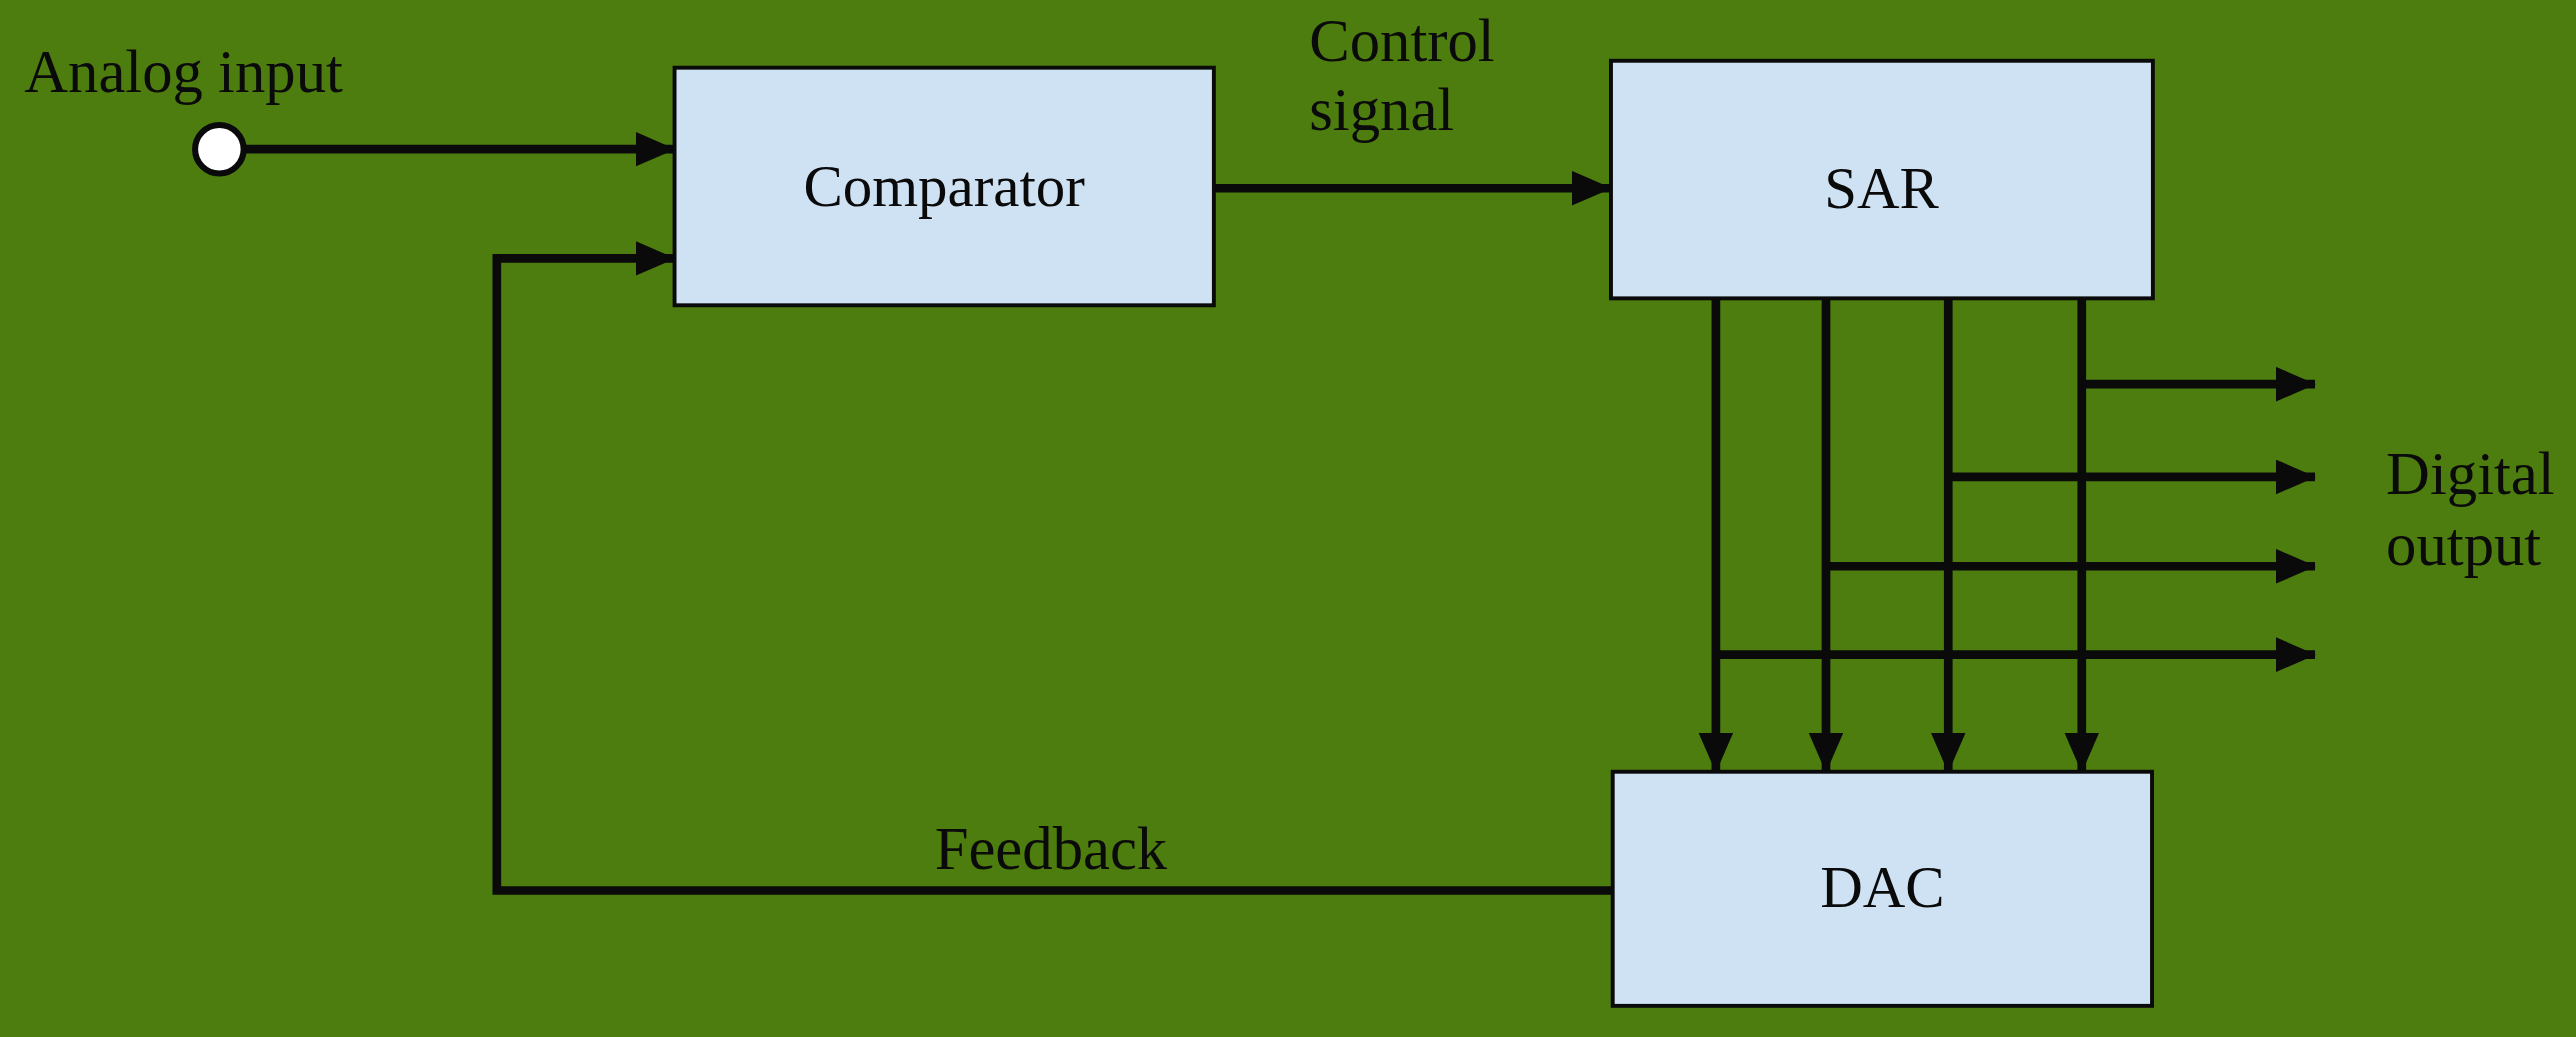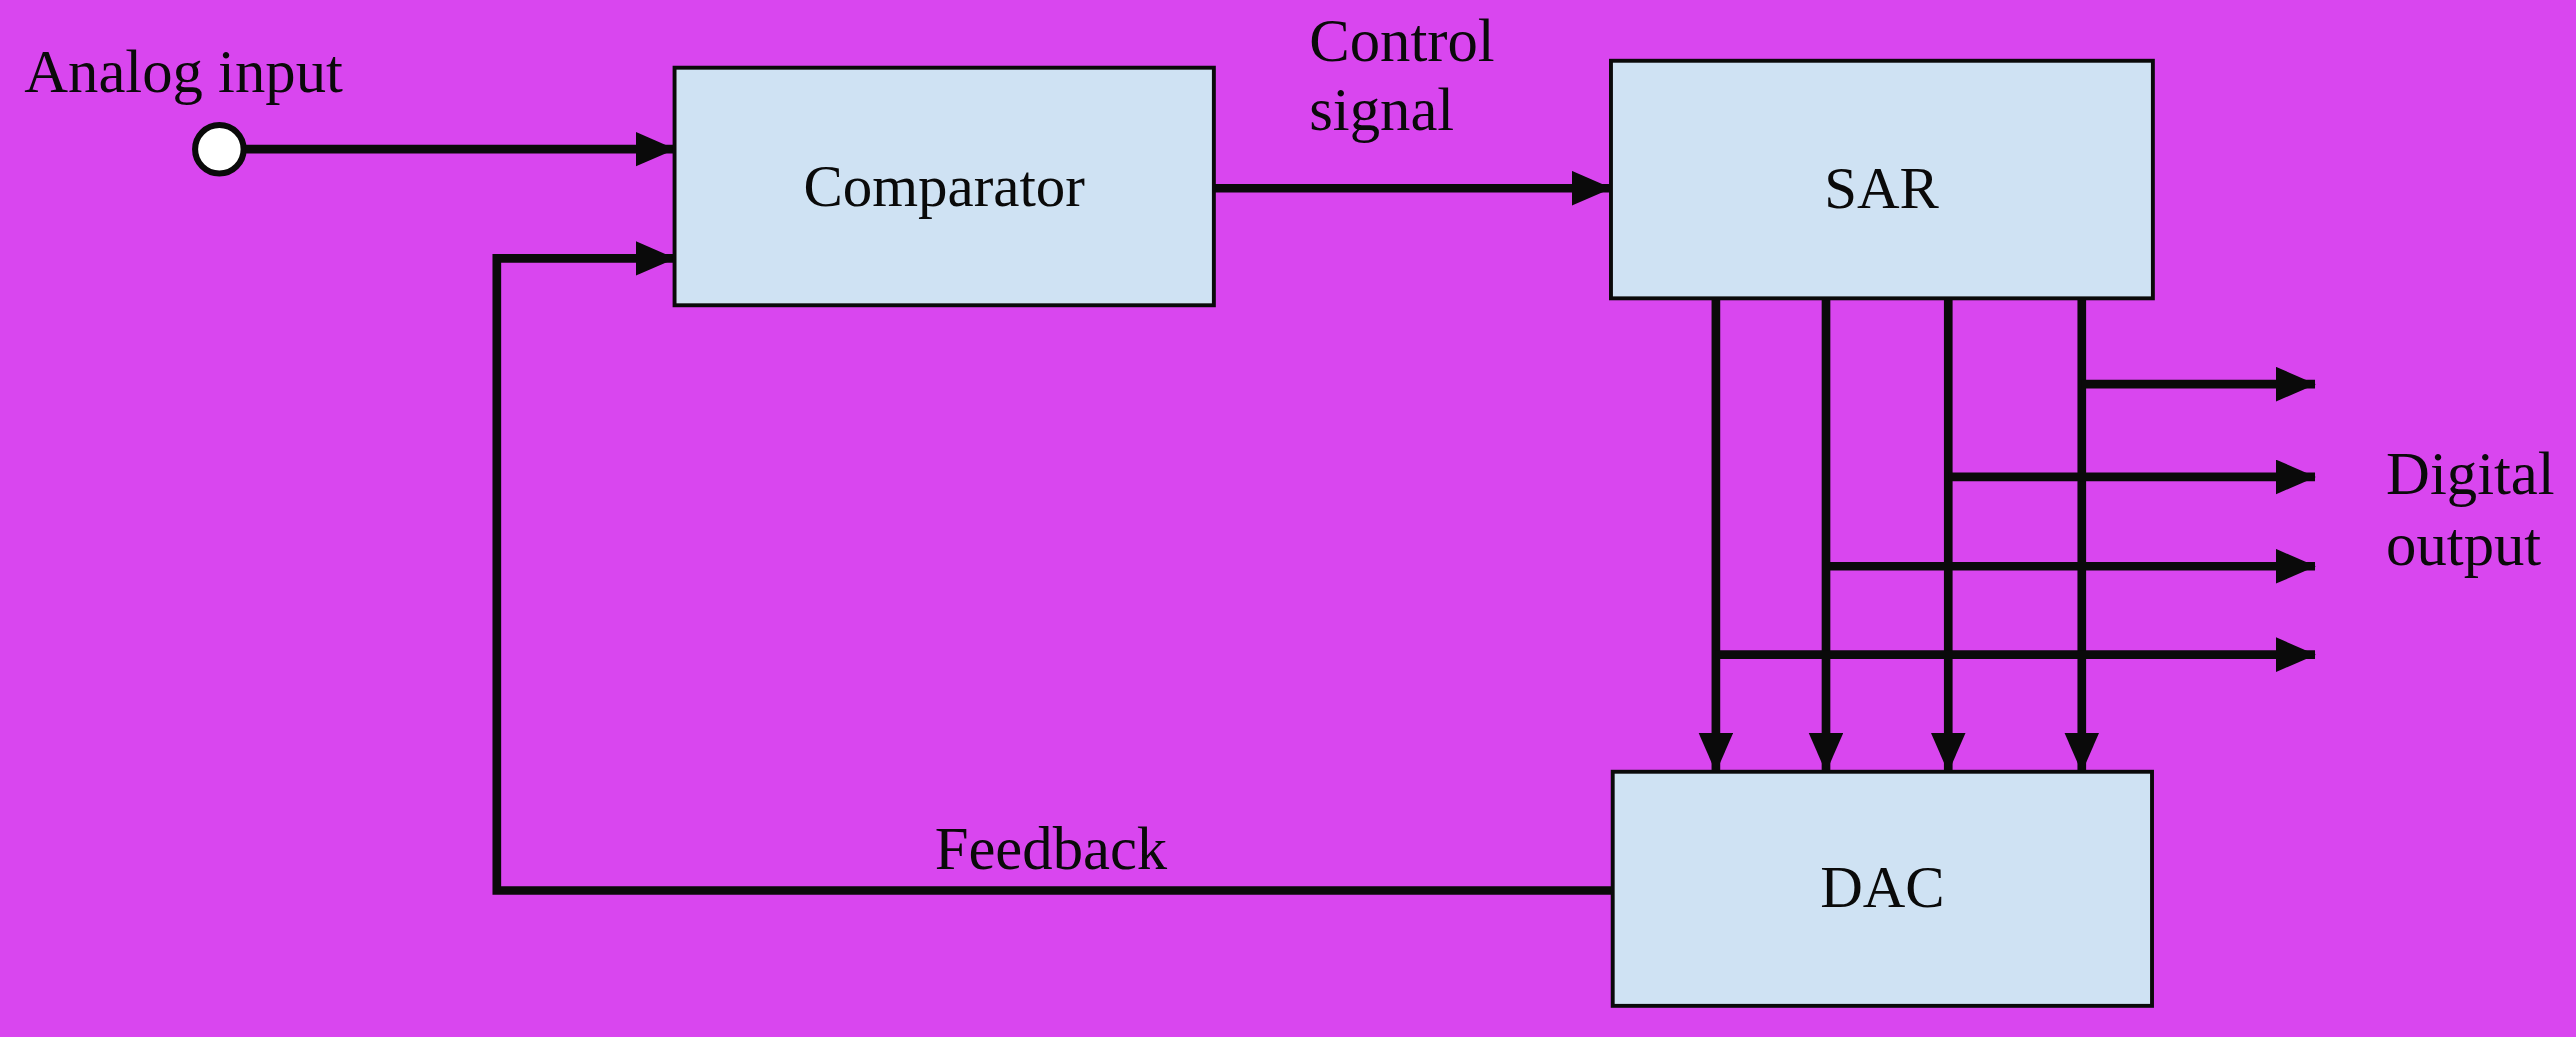--- a/index.html
+++ b/index.html
@@ -4,21 +4,21 @@
 <style>
   html, body {
     margin: 0;
     padding: 0;
     background: #ffffff;
   }
   .diagram-stage {
     width: 2576px;
     height: 1038px;
     position: relative;
-    background: #d946ef;
+    background: #4d7c0f;
     overflow: hidden;
   }
   svg {
     display: block;
   }
   .dlabel {
     font-family: "Liberation Serif", "DejaVu Serif", serif;
     font-size: 70px;
   }
   .block-label {

